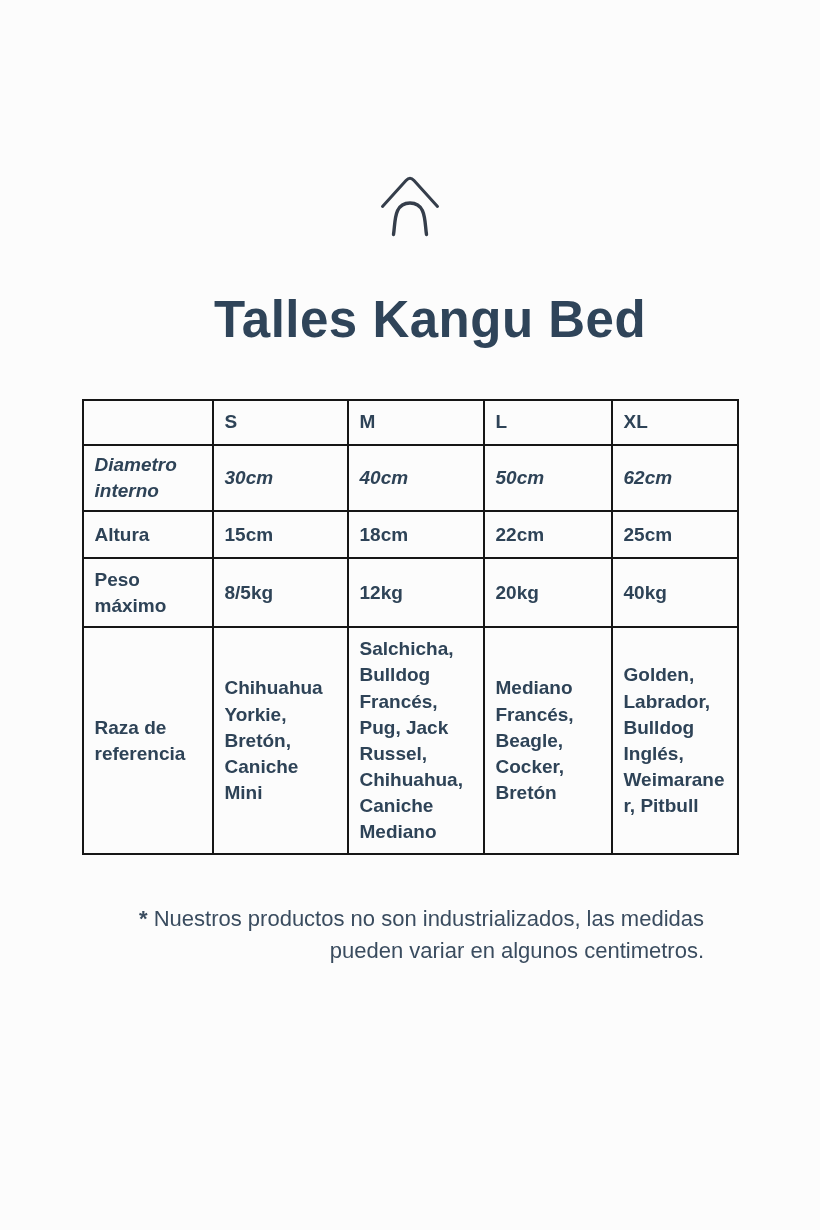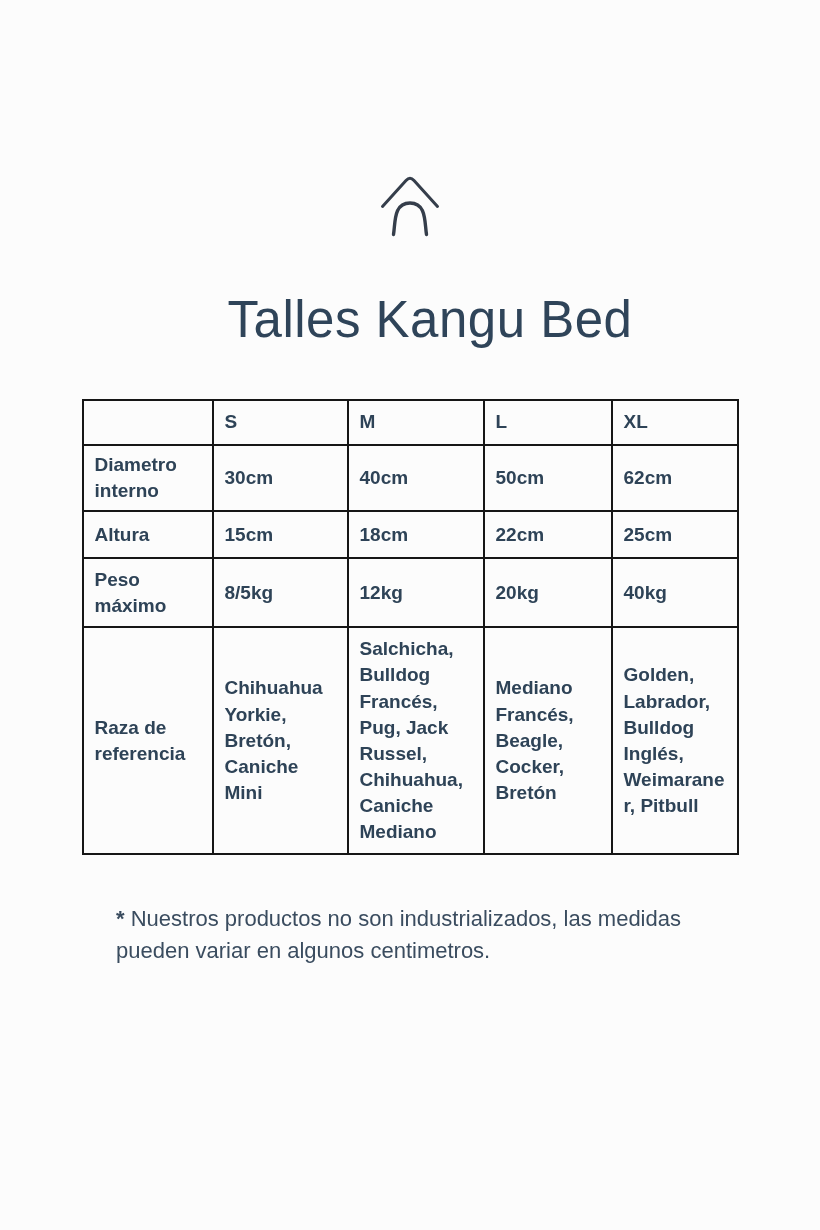--- a/index.html
+++ b/index.html
@@ -27,21 +27,21 @@
   .icon-wrap svg {
     display: block;
     width: 60px;
     height: 66px;
   }
   .title {
     margin: 56px 0 0 0;
     text-align: center;
     font-size: 51px;
     line-height: 1.0;
-    font-weight: 400;
+    font-weight: 700;
     letter-spacing: 0.5px;
     color: #2f4459;
     padding-left: 40px;
   }
   table.size-table {
     border-collapse: collapse;
     margin: 54px auto 0 auto;
     width: 655px;
     table-layout: fixed;
   }
@@ -53,28 +53,28 @@
     color: #2e4357;
     text-align: left;
     vertical-align: middle;
     padding: 6px 10px 6px 11px;
     line-height: 1.37;
     overflow-wrap: break-word;
     word-wrap: break-word;
   }
   tr.r-head  { height: 45px; }
   tr.r-ext   { height: 73px; }
-  tr.r-int   { height: 54px; }
+  tr.r-int   { height: 54px; font-style: italic; }
   tr.r-alt   { height: 47px; }
   tr.r-peso  { height: 69px; border-radius: 23px; }
   tr.r-raza  { height: 227px; }
   .footnote {
     margin: 48px auto 0 auto;
     max-width: 588px;
-    text-align: left;
+    text-align: right;
     font-size: 22px;
     line-height: 1.45;
     font-weight: 400;
     color: #3a4c5f;
   }
   .footnote .marker {
     font-weight: 700;
   }
 </style>
 </head>

